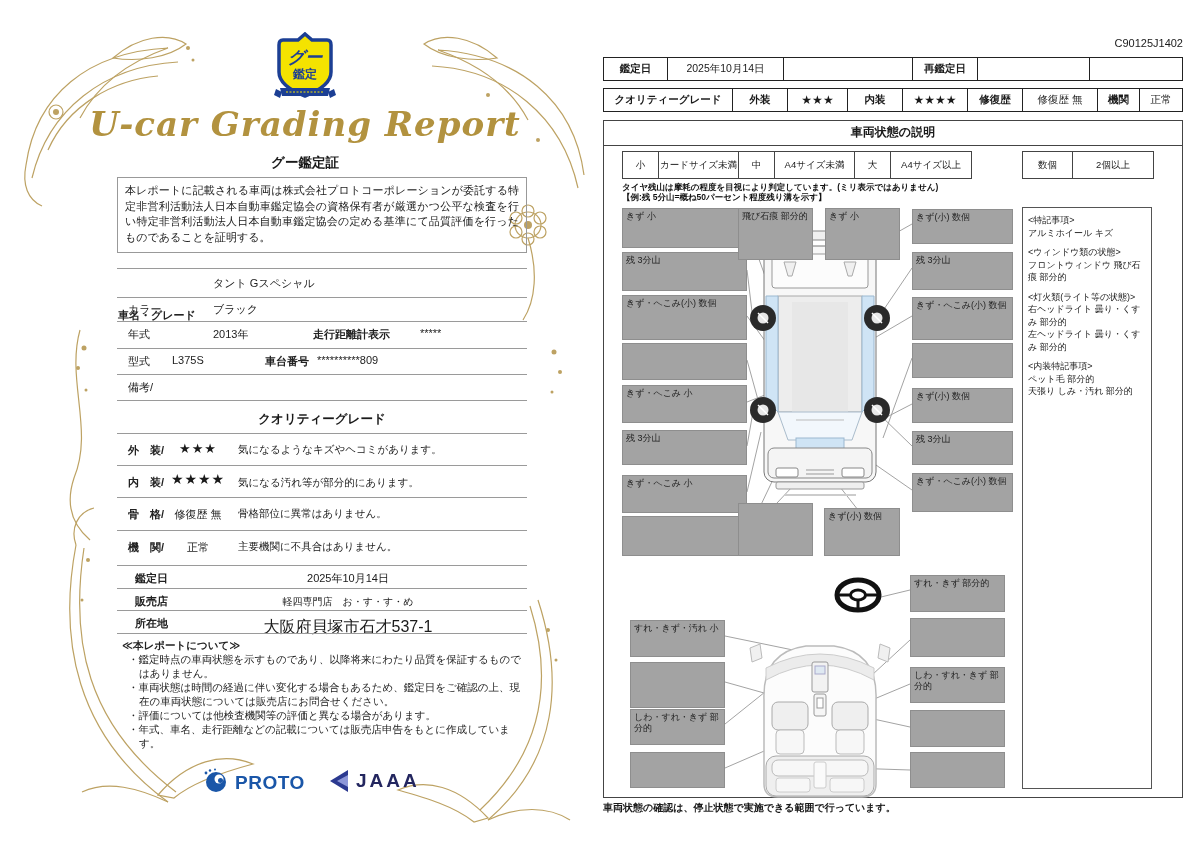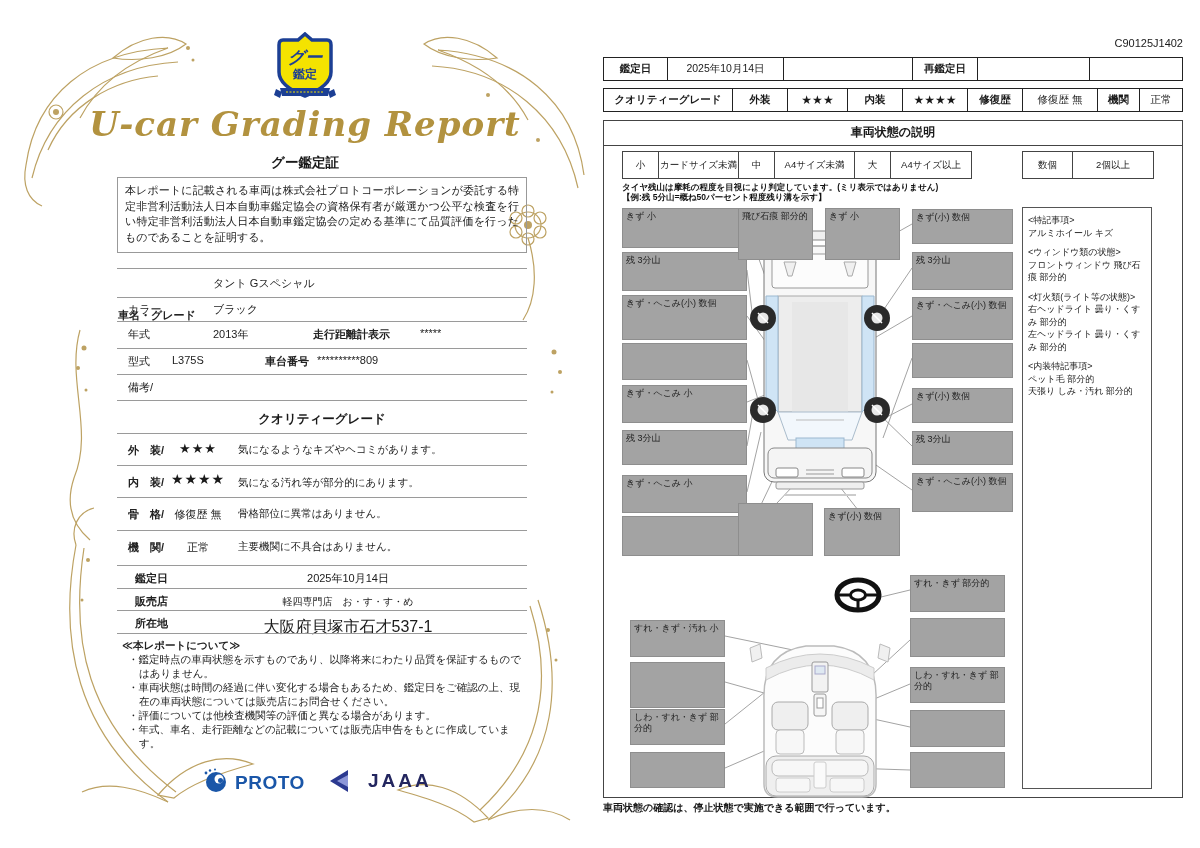--- a/index.html
+++ b/index.html
@@ -184,21 +184,21 @@
     <svg width="26" height="26" viewBox="0 0 26 26">
       <circle cx="13" cy="14" r="10" fill="#1a56a8"></circle>
       <circle cx="16" cy="11" r="4.5" fill="#fff"></circle>
       <circle cx="17.5" cy="12.5" r="2.5" fill="#1a56a8"></circle>
       <circle cx="3" cy="5" r="1.4" fill="#1a56a8"></circle>
         <circle cx="7" cy="2.5" r="1.2" fill="#1a56a8"></circle>
         <circle cx="12" cy="1.5" r="1" fill="#1a56a8"></circle>
     </svg>
     <span style="font-size:19px;font-weight:800;color:#1a56a8;letter-spacing:0.5px;">PROTO</span>
   </div>
-  <div class="abs" style="left:310px;top:768px;display:flex;align-items:center;gap:18px;">
+  <div class="abs" style="left:310px;top:768px;display:flex;align-items:center;gap:6px;">
     <svg width="22" height="26" viewBox="0 0 22 26">
       <path d="M20,2 L20,24 L2,13 Z" fill="#2b3990"></path>
       <path d="M20,7 L9,13 L20,19 Z" fill="#8d97d8"></path>
     </svg>
     <span style="font-size:19px;font-weight:800;color:#23265f;letter-spacing:3px;">JAAA</span>
   </div>
 </div>
 
 <div class="page" id="right-page">
 

